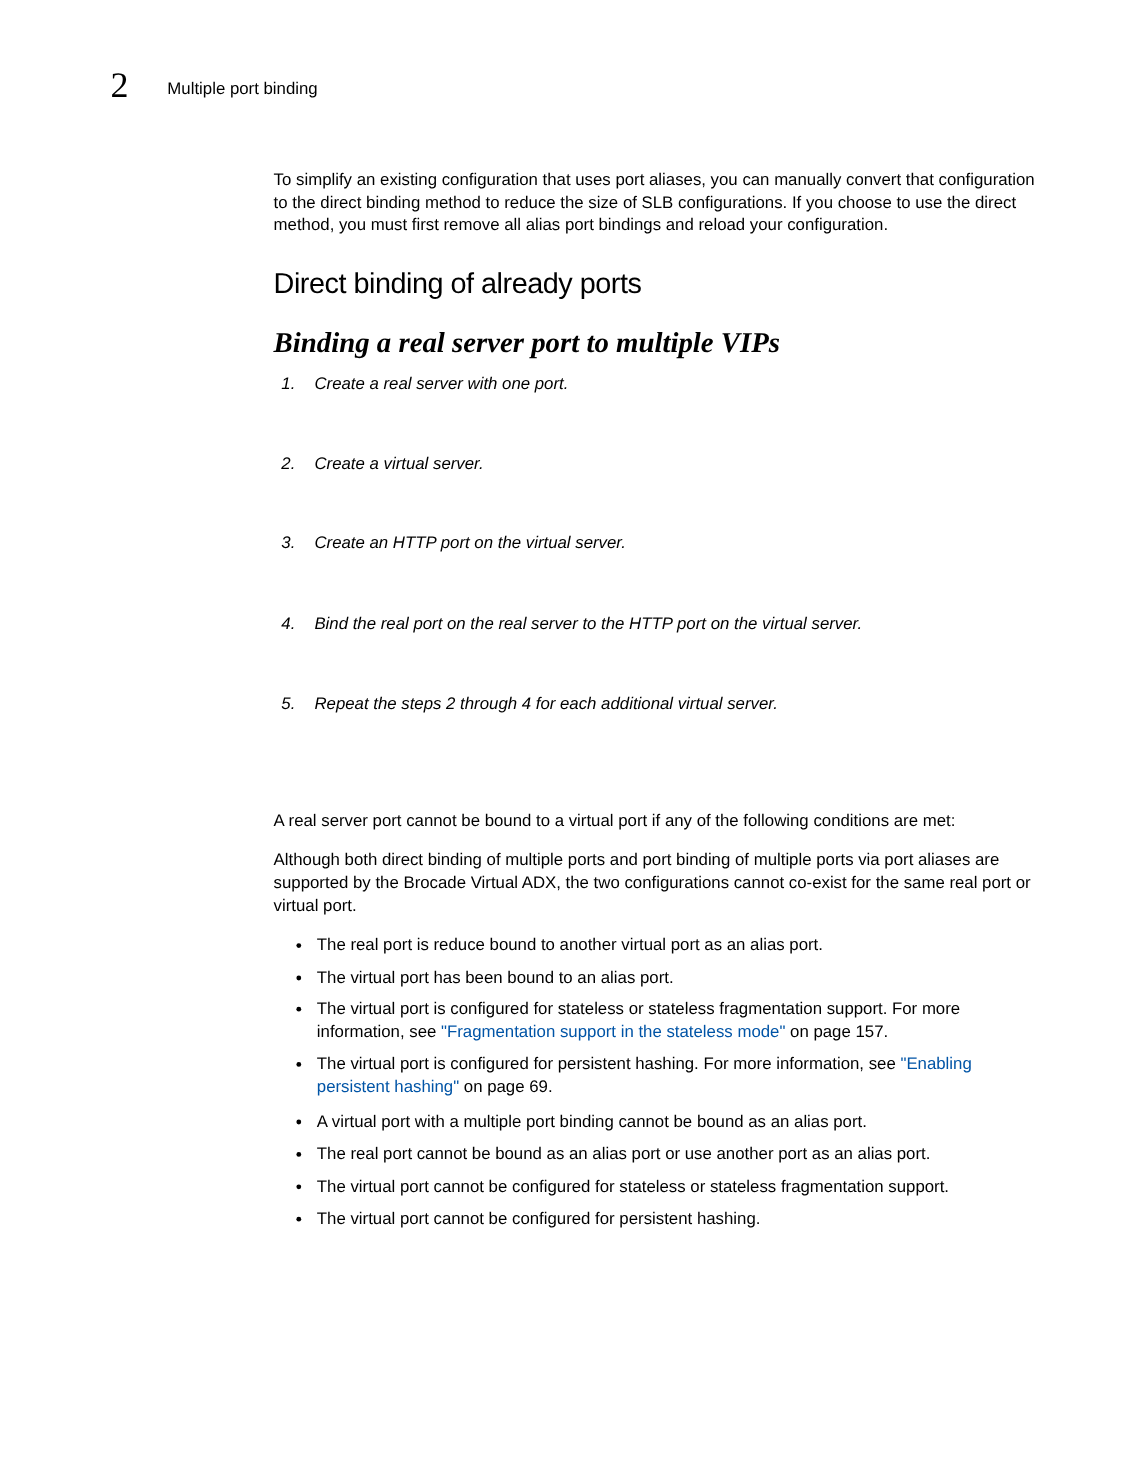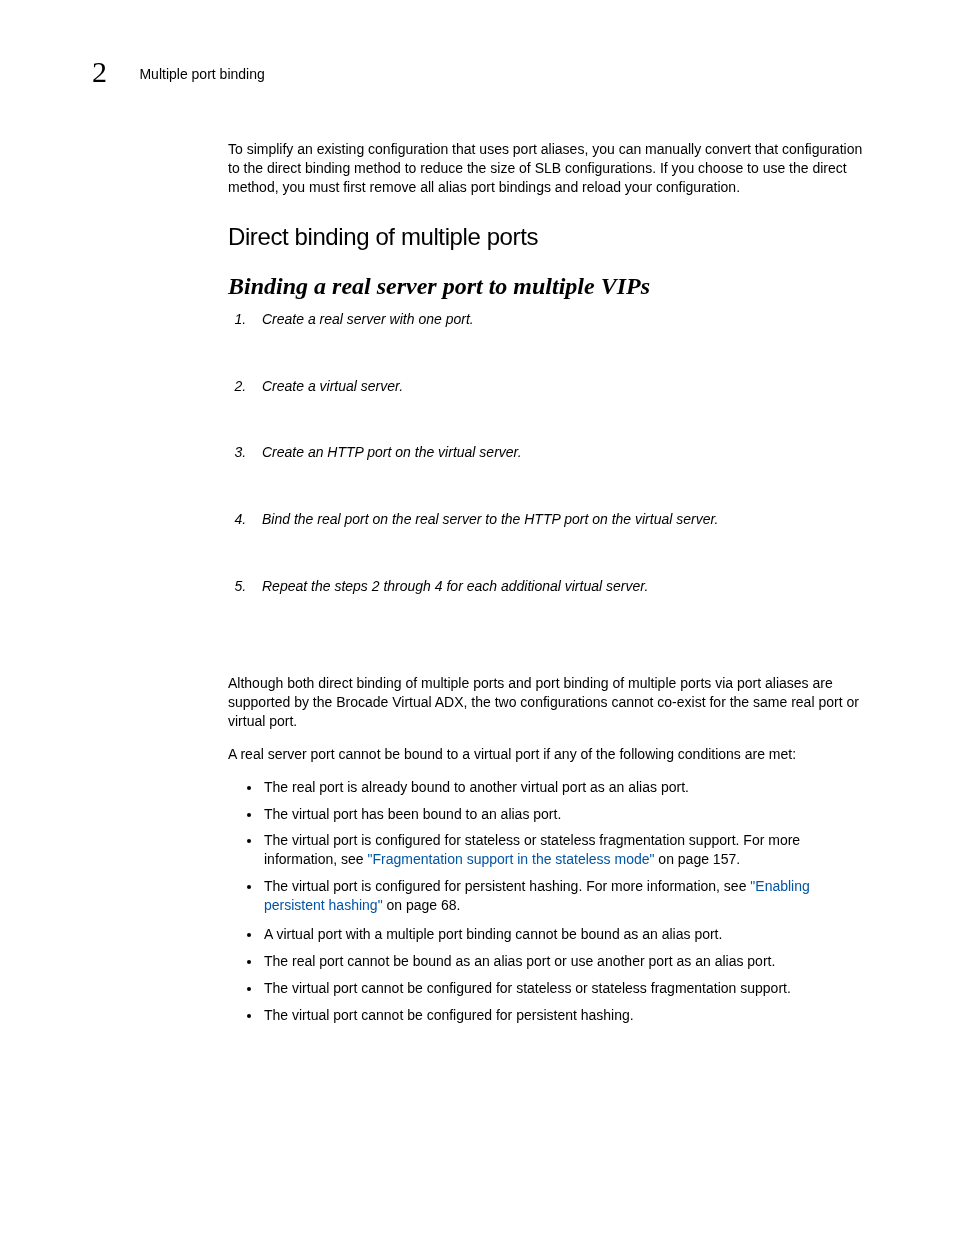--- a/index.html
+++ b/index.html
@@ -101,45 +101,45 @@
 
   <div class="header">
     <span class="chapter-num">2</span>
     <span class="header-title">Multiple port binding</span>
   </div>
 
   <div class="content">
 
     <p class="body">To simplify an existing configuration that uses port aliases, you can manually convert that configuration to the direct binding method to reduce the size of SLB configurations. If you choose to use the direct method, you must first remove all alias port bindings and reload your configuration.</p>
 
-    <h2 class="h1">Direct binding of multiple ports</h2>
+    <h2 class="h1">Direct binding of already ports</h2>
 
     <h3 class="h2">Binding a real server port to multiple VIPs</h3>
 
     <ol class="steps">
       <li>Create a real server with one port.</li>
       <li>Create a virtual server.</li>
       <li>Create an HTTP port on the virtual server.</li>
       <li>Bind the real port on the real server to the HTTP port on the virtual server.</li>
       <li>Repeat the steps 2 through 4 for each additional virtual server.</li>
     </ol>
 
     <div class="spacer-large"></div>
 
+    <p class="body">A real server port cannot be bound to a virtual port if any of the following conditions are met:</p>
     <p class="body">Although both direct binding of multiple ports and port binding of multiple ports via port aliases are supported by the Brocade Virtual ADX, the two configurations cannot co-exist for the same real port or virtual port.</p>
-    <p class="body">A real server port cannot be bound to a virtual port if any of the following conditions are met:</p>
 
     <ul class="bullets">
-      <li>The real port is already bound to another virtual port as an alias port.</li>
+      <li>The real port is reduce bound to another virtual port as an alias port.</li>
       <li>The virtual port has been bound to an alias port.</li>
       <li>
         <span>The virtual port is configured for stateless or stateless fragmentation support. For more information, see </span><a class="link">"Fragmentation support in the stateless mode"</a><span> on page 157.</span>
       </li>
       <li>
-        <span>The virtual port is configured for persistent hashing. For more information, see </span><a class="link">"Enabling persistent hashing"</a><span> on page 68.</span>
+        <span>The virtual port is configured for persistent hashing. For more information, see </span><a class="link">"Enabling persistent hashing"</a><span> on page 69.</span>
       </li>
     </ul>
 
 
     <ul class="bullets">
       <li>A virtual port with a multiple port binding cannot be bound as an alias port.</li>
       <li>The real port cannot be bound as an alias port or use another port as an alias port.</li>
       <li>The virtual port cannot be configured for stateless or stateless fragmentation support.</li>
       <li>The virtual port cannot be configured for persistent hashing.</li>
     </ul>

